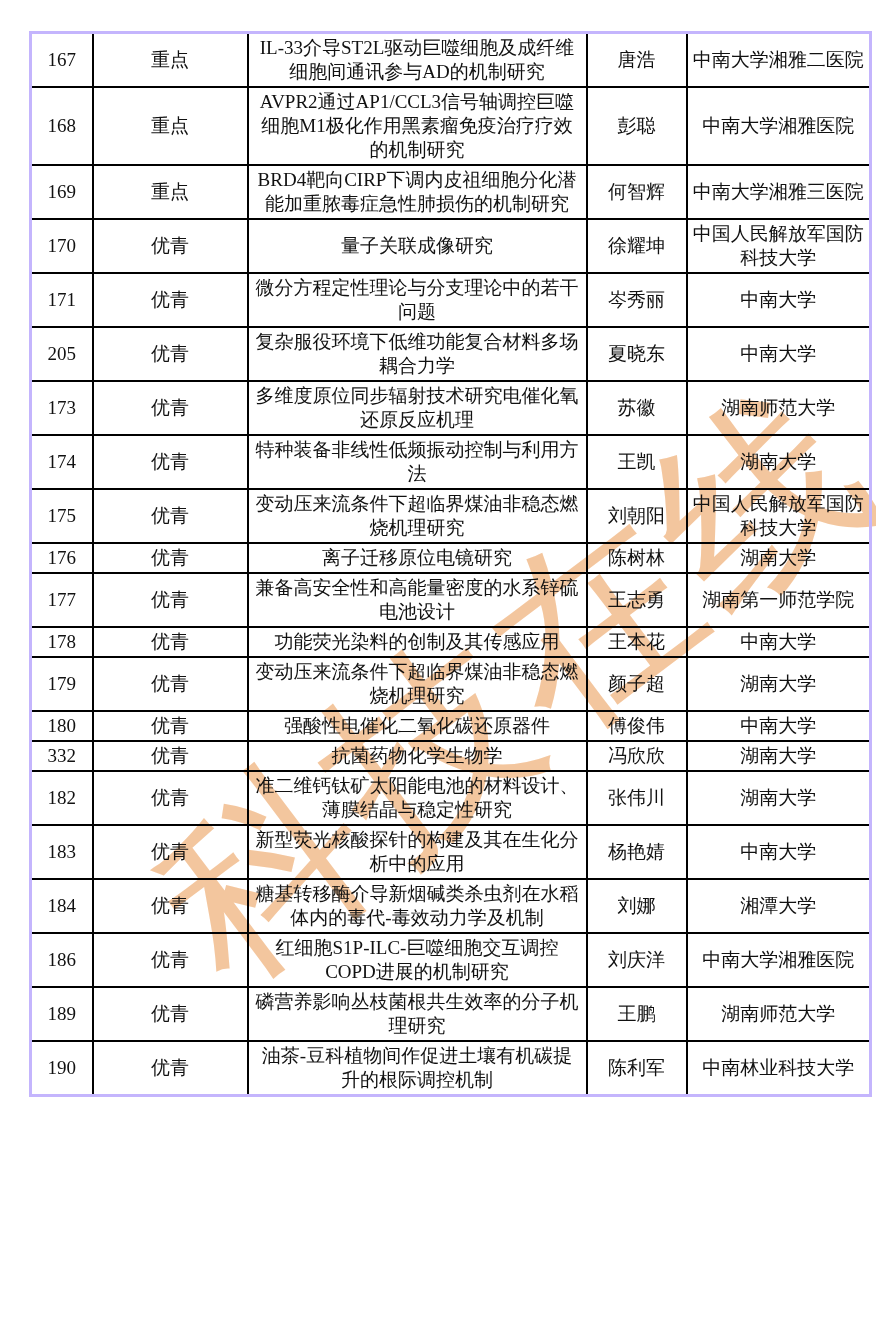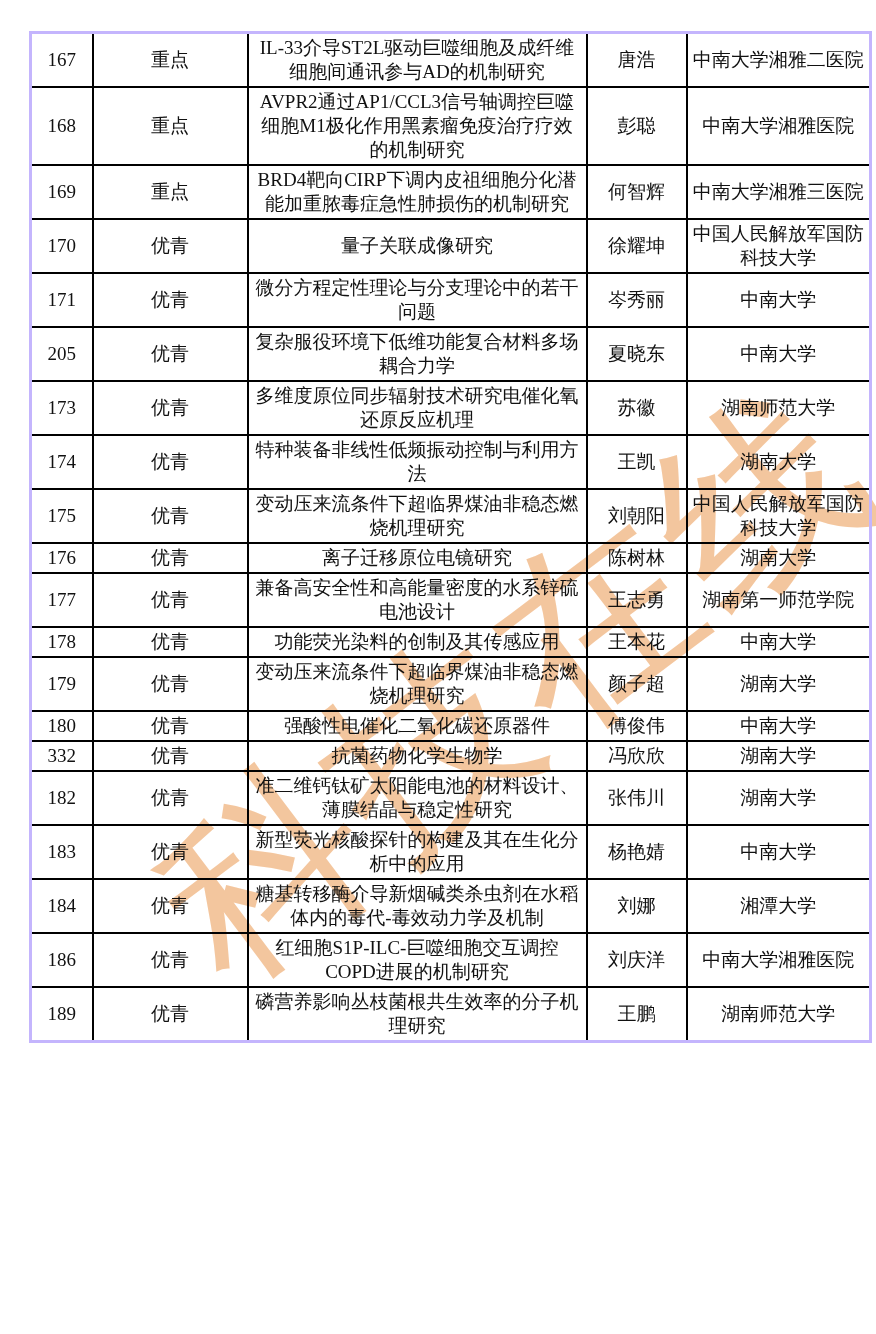--- a/index.html
+++ b/index.html
@@ -212,16 +212,23 @@
           <td class="c-name">刘庆洋</td>
           <td class="c-org">中南大学湘雅医院</td>
         </tr>
         <tr>
           <td class="c-no">189</td>
           <td class="c-type">优青</td>
           <td class="c-title">磷营养影响丛枝菌根共生效率的分子机理研究</td>
           <td class="c-name">王鹏</td>
           <td class="c-org">湖南师范大学</td>
         </tr>
+        <tr>
+          <td class="c-no">190</td>
+          <td class="c-type">优青</td>
+          <td class="c-title">油茶-豆科植物间作促进土壤有机碳提升的根际调控机制</td>
+          <td class="c-name">陈利军</td>
+          <td class="c-org">中南林业科技大学</td>
+        </tr>
       </tbody>
   </table>
 
 </div>
 
 </body></html>

